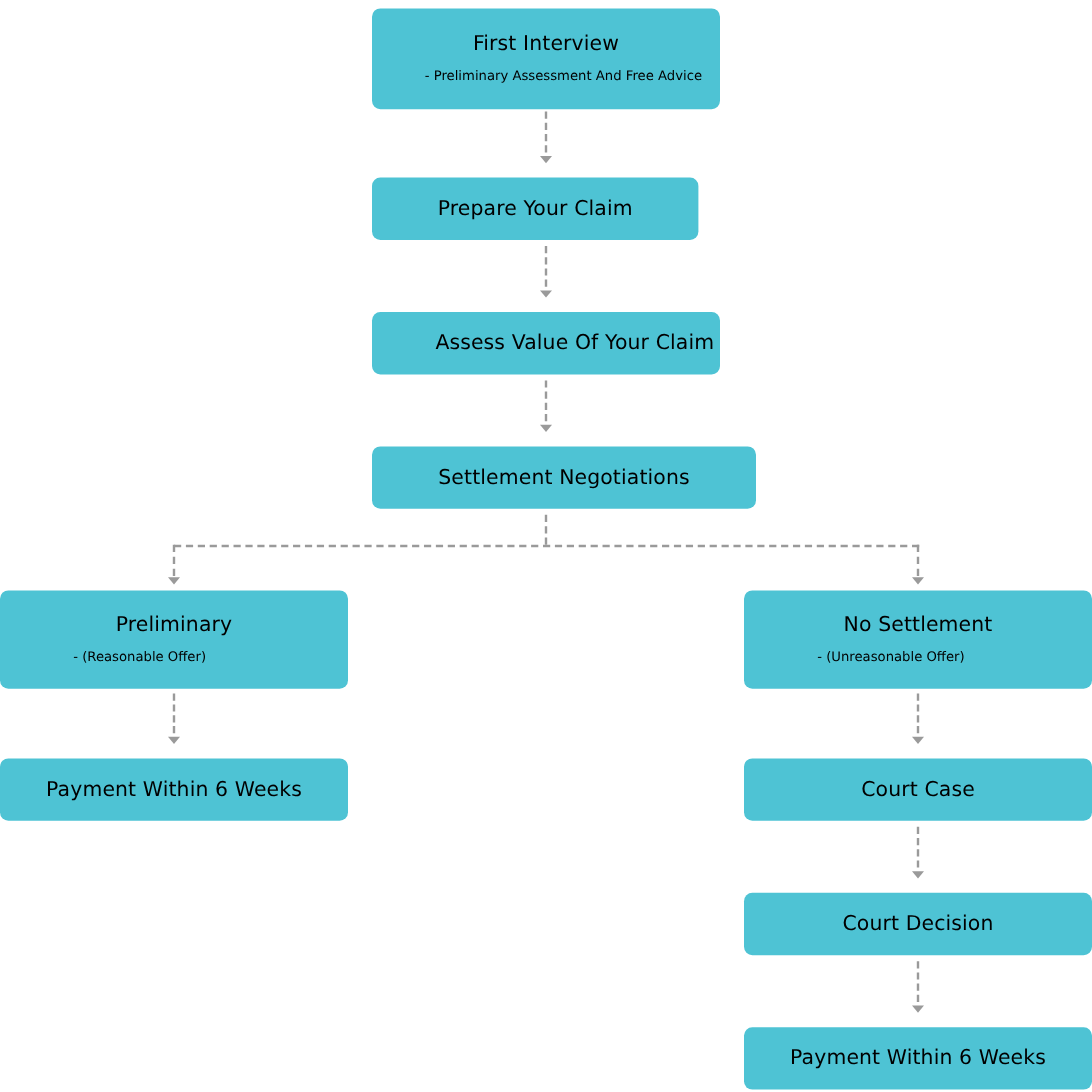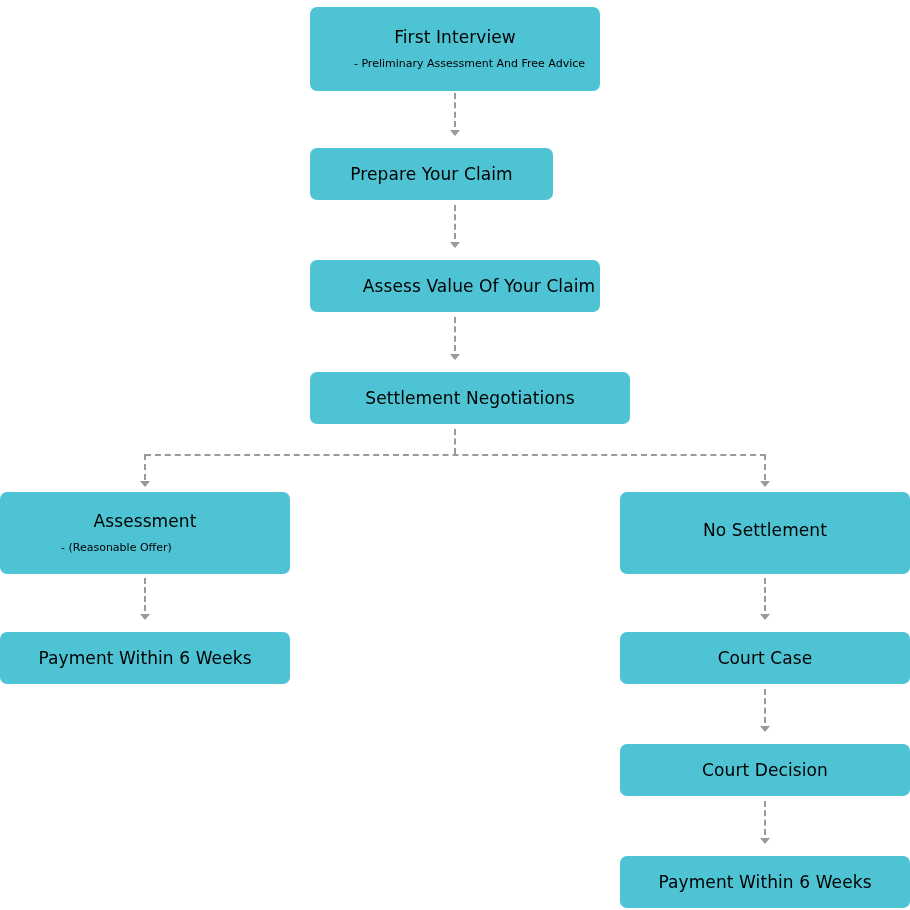--- a/index.html
+++ b/index.html
@@ -85,21 +85,21 @@
 <div id="canvas">
 
   <div class="node has-sub sub-center" style="left: 310px; top: 7px; width: 290px; height: 84px; background: rgb(78, 195, 212);">
     <div class="title">First Interview</div>
     <div class="subtitle">- Preliminary Assessment And Free Advice</div>
   </div>
 
   <div class="vline" style="left: 454px; top: 93px; height: 34px; border-left-color: rgb(154, 154, 154);"></div>
   <div class="arrowhead" style="left: 450px; top: 130px; border-top-color: rgb(154, 154, 154);"></div>
 
-  <div class="node" style="left: 310px; top: 148px; width: 243px; height: 52px; background: rgb(78, 195, 212);">
+  <div class="node" style="left: 310px; top: 148px; width: 272px; height: 52px; background: rgb(78, 195, 212);">
     <div class="title">Prepare Your Claim</div>
   </div>
 
   <div class="vline" style="left: 454px; top: 205px; height: 34px; border-left-color: rgb(154, 154, 154);"></div>
   <div class="arrowhead" style="left: 450px; top: 242px; border-top-color: rgb(154, 154, 154);"></div>
 
   <div class="node" style="left: 310px; top: 260px; width: 290px; height: 52px; background: rgb(78, 195, 212); padding-left: 48px;">
     <div class="title">Assess Value Of Your Claim</div>
   </div>
 
@@ -113,33 +113,34 @@
   <div class="vline" style="left: 454px; top: 429px; height: 25px; border-left-color: rgb(154, 154, 154);"></div>
   <div class="hline" style="left: 145px; top: 454px; width: 621px; border-top-color: rgb(154, 154, 154);"></div>
 
   <div class="vline" style="left: 144px; top: 454px; height: 26px; border-left-color: rgb(154, 154, 154);"></div>
   <div class="arrowhead" style="left: 140px; top: 481px; border-top-color: rgb(154, 154, 154);"></div>
 
   <div class="vline" style="left: 764px; top: 454px; height: 26px; border-left-color: rgb(154, 154, 154);"></div>
   <div class="arrowhead" style="left: 760px; top: 481px; border-top-color: rgb(154, 154, 154);"></div>
 
   <div class="node has-sub sub-left" style="left: 0px; top: 492px; width: 290px; height: 82px; background: rgb(78, 195, 212);">
-    <div class="title">Assessment</div>
+    <div class="title">Preliminary</div>
     <div class="subtitle">- (Reasonable Offer)</div>
   </div>
 
   <div class="vline" style="left: 144px; top: 578px; height: 33px; border-left-color: rgb(154, 154, 154);"></div>
   <div class="arrowhead" style="left: 140px; top: 614px; border-top-color: rgb(154, 154, 154);"></div>
 
   <div class="node" style="left: 0px; top: 632px; width: 290px; height: 52px; background: rgb(78, 195, 212);">
     <div class="title">Payment Within 6 Weeks</div>
   </div>
 
   <div class="node has-sub sub-left" style="left: 620px; top: 492px; width: 290px; height: 82px; background: rgb(78, 195, 212);">
     <div class="title">No Settlement</div>
+    <div class="subtitle">- (Unreasonable Offer)</div>
   </div>
 
   <div class="vline" style="left: 764px; top: 578px; height: 33px; border-left-color: rgb(154, 154, 154);"></div>
   <div class="arrowhead" style="left: 760px; top: 614px; border-top-color: rgb(154, 154, 154);"></div>
 
   <div class="node" style="left: 620px; top: 632px; width: 290px; height: 52px; background: rgb(78, 195, 212);">
     <div class="title">Court Case</div>
   </div>
 
   <div class="vline" style="left: 764px; top: 689px; height: 34px; border-left-color: rgb(154, 154, 154);"></div>

